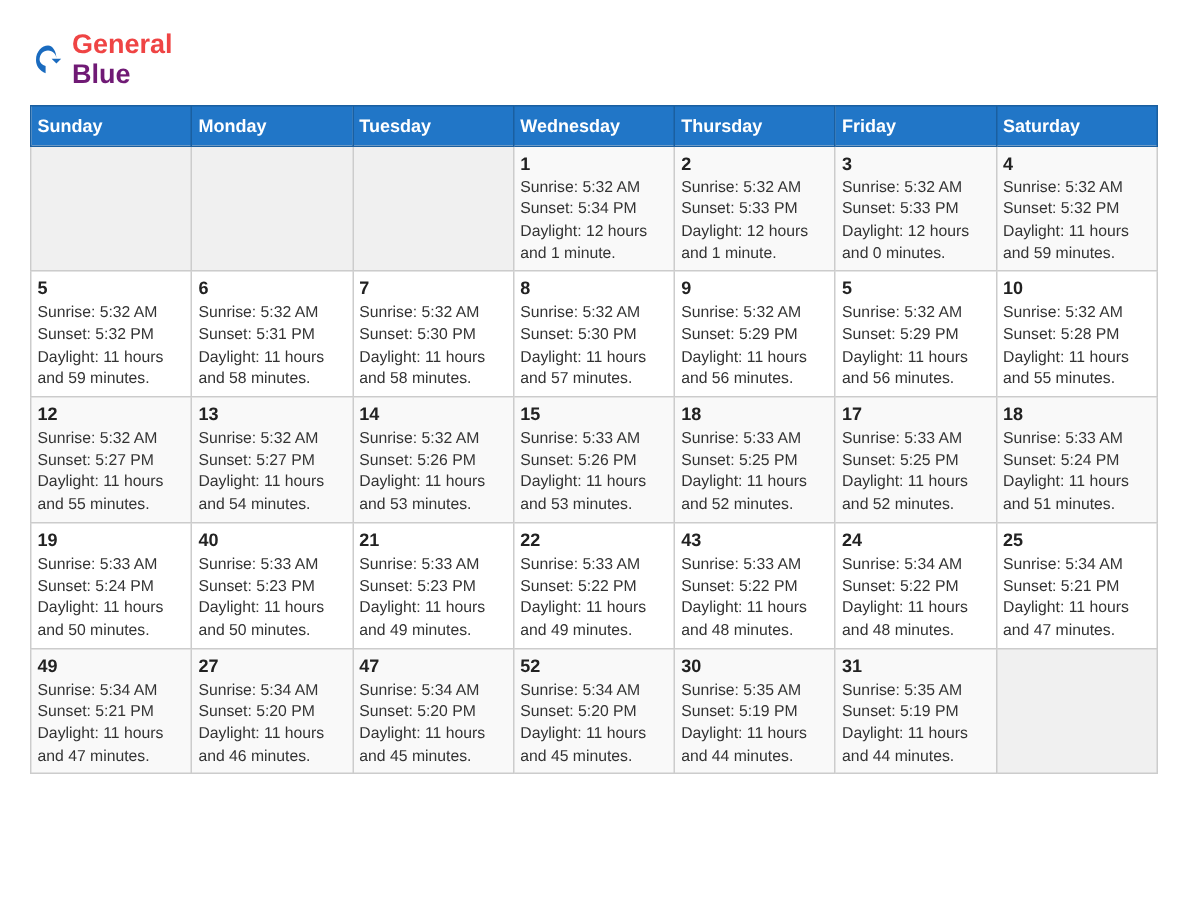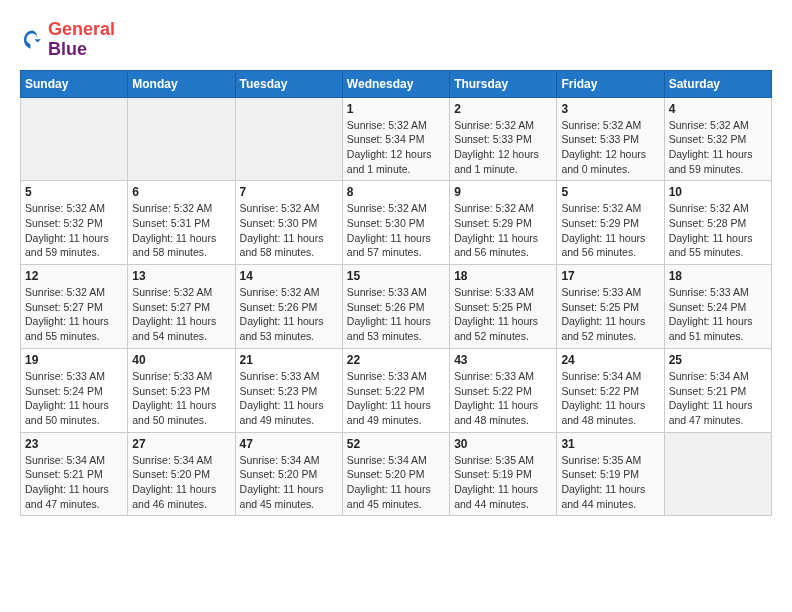--- a/index.html
+++ b/index.html
@@ -297,21 +297,21 @@
         <td>
           <div class="day-num">25</div>
           <div class="day-info" style="white-space: pre-line;">Sunrise: 5:34 AM
 Sunset: 5:21 PM
 Daylight: 11 hours
 and 47 minutes.</div>
         </td>
       </tr>
       <tr>
         <td>
-          <div class="day-num">23</div>
+          <div class="day-num">49</div>
           <div class="day-info" style="white-space: pre-line;">Sunrise: 5:34 AM
 Sunset: 5:21 PM
 Daylight: 11 hours
 and 47 minutes.</div>
         </td>
         <td>
           <div class="day-num">27</div>
           <div class="day-info" style="white-space: pre-line;">Sunrise: 5:34 AM
 Sunset: 5:20 PM
 Daylight: 11 hours

